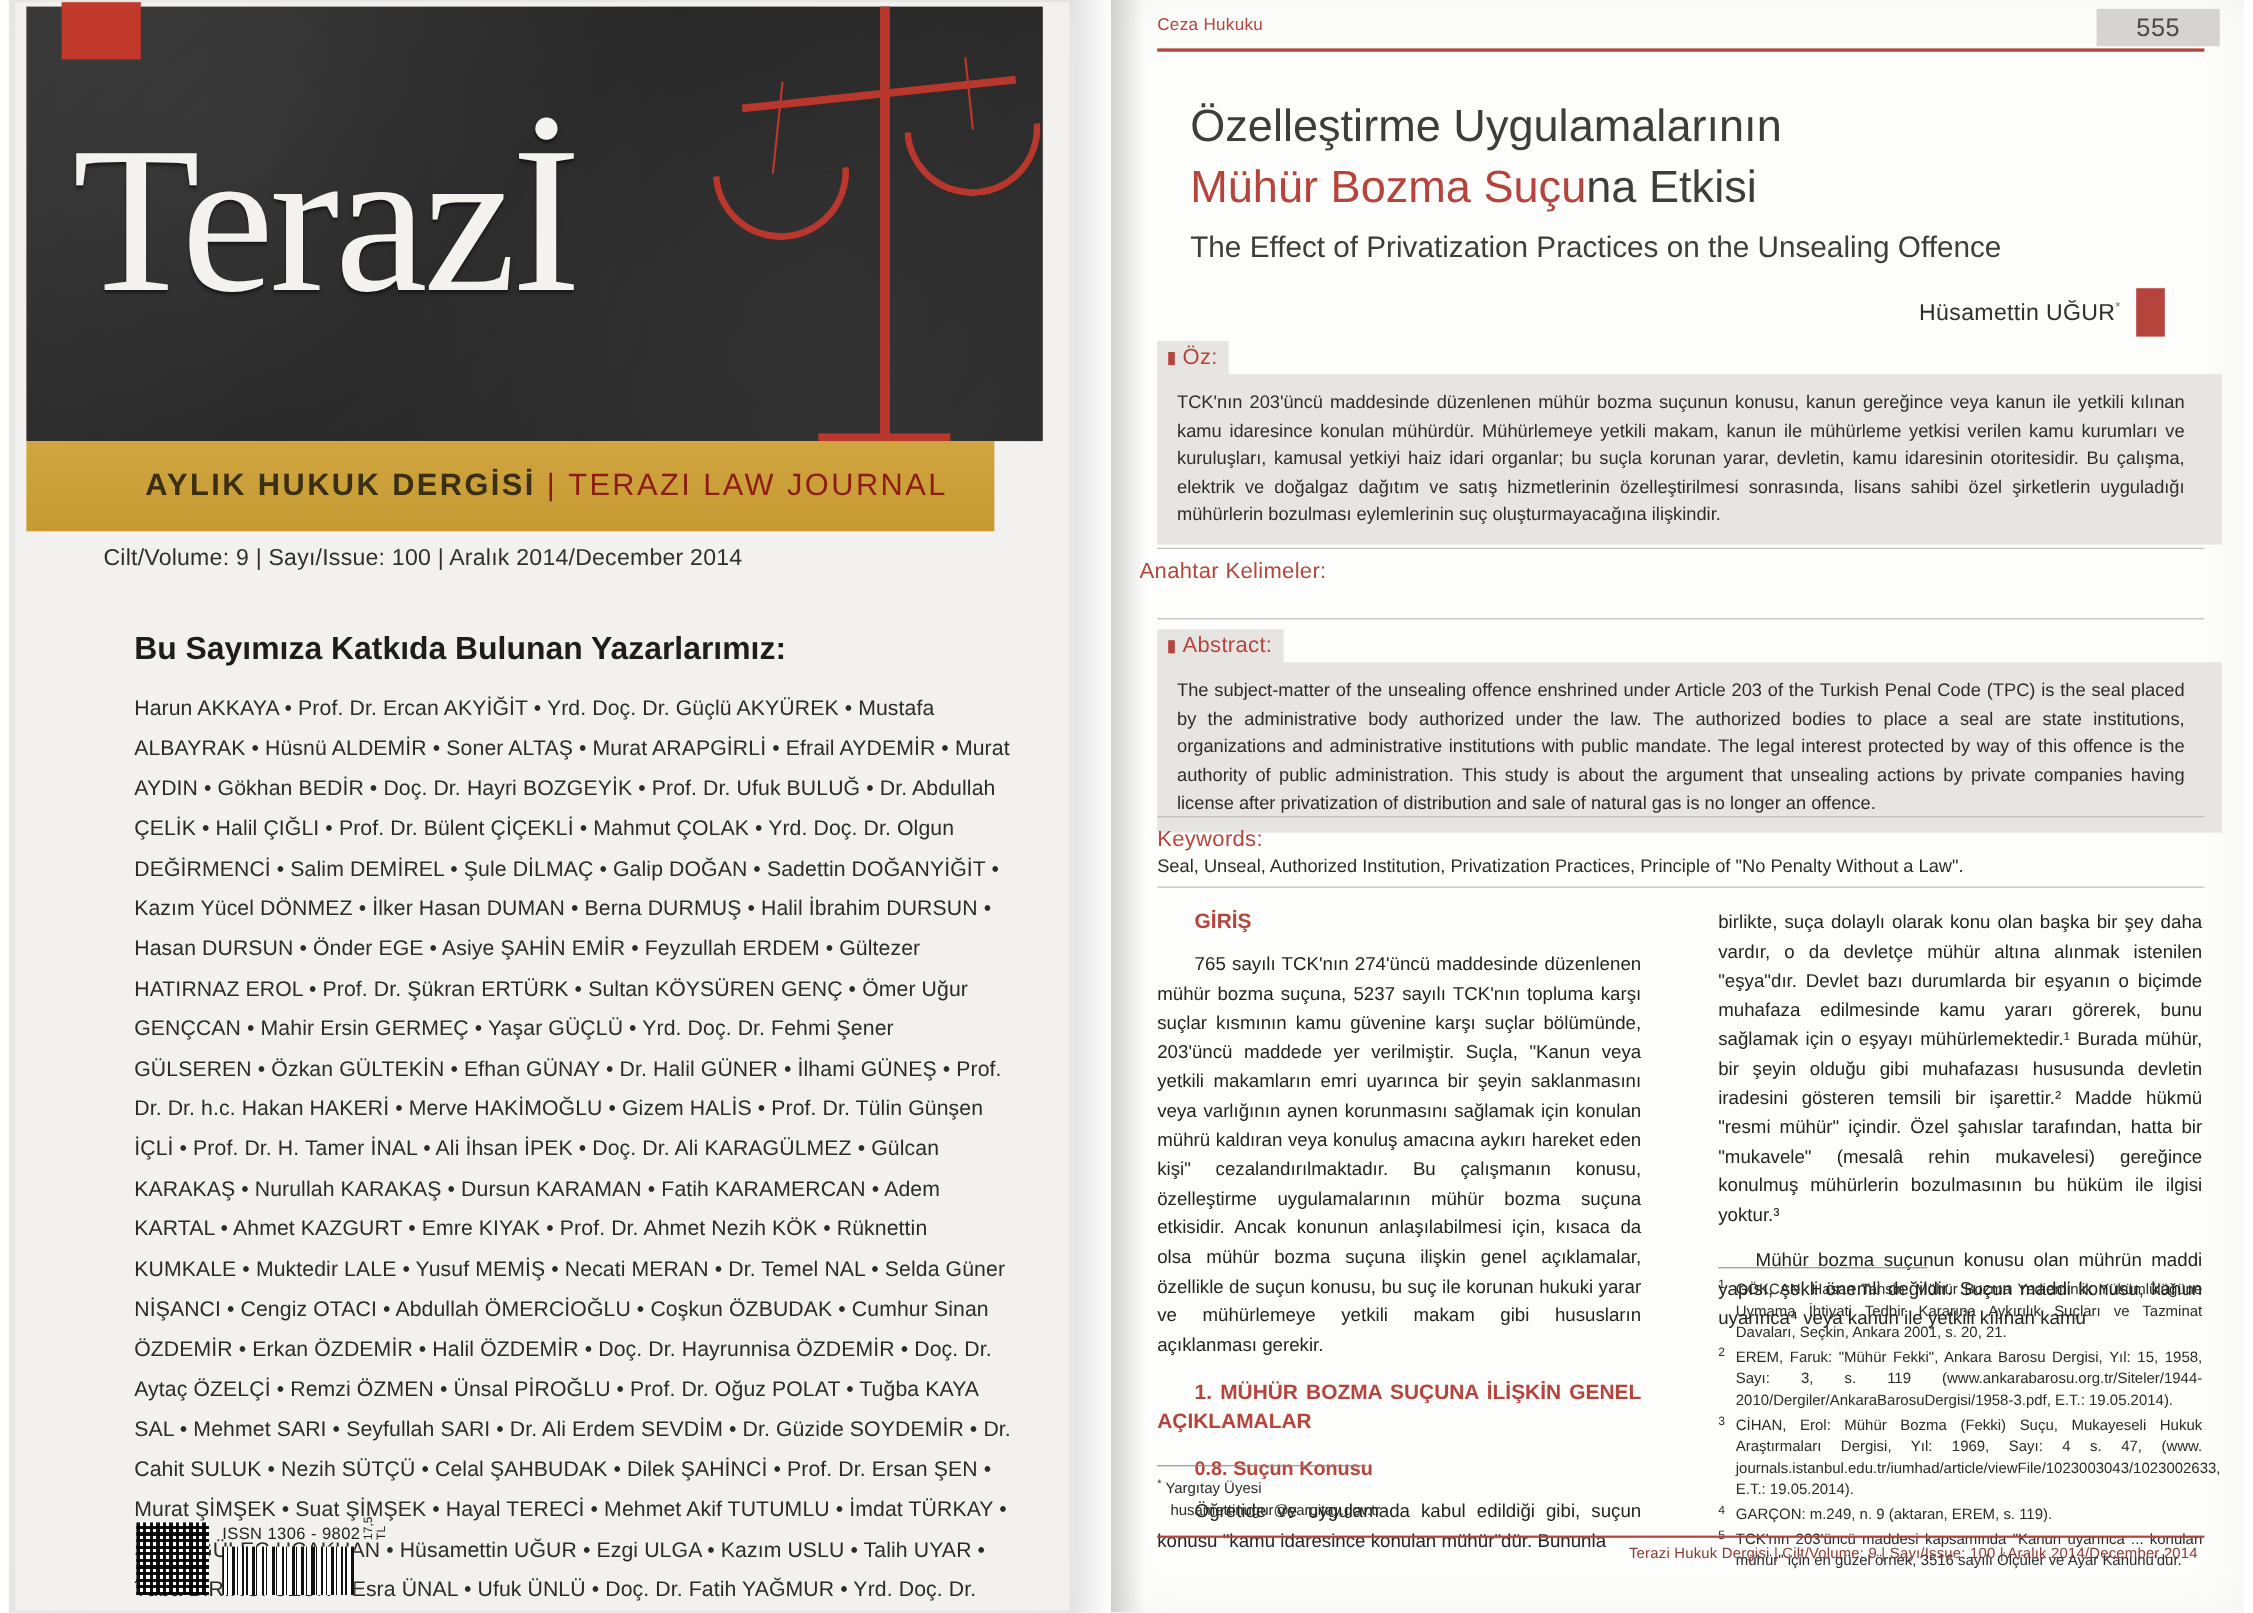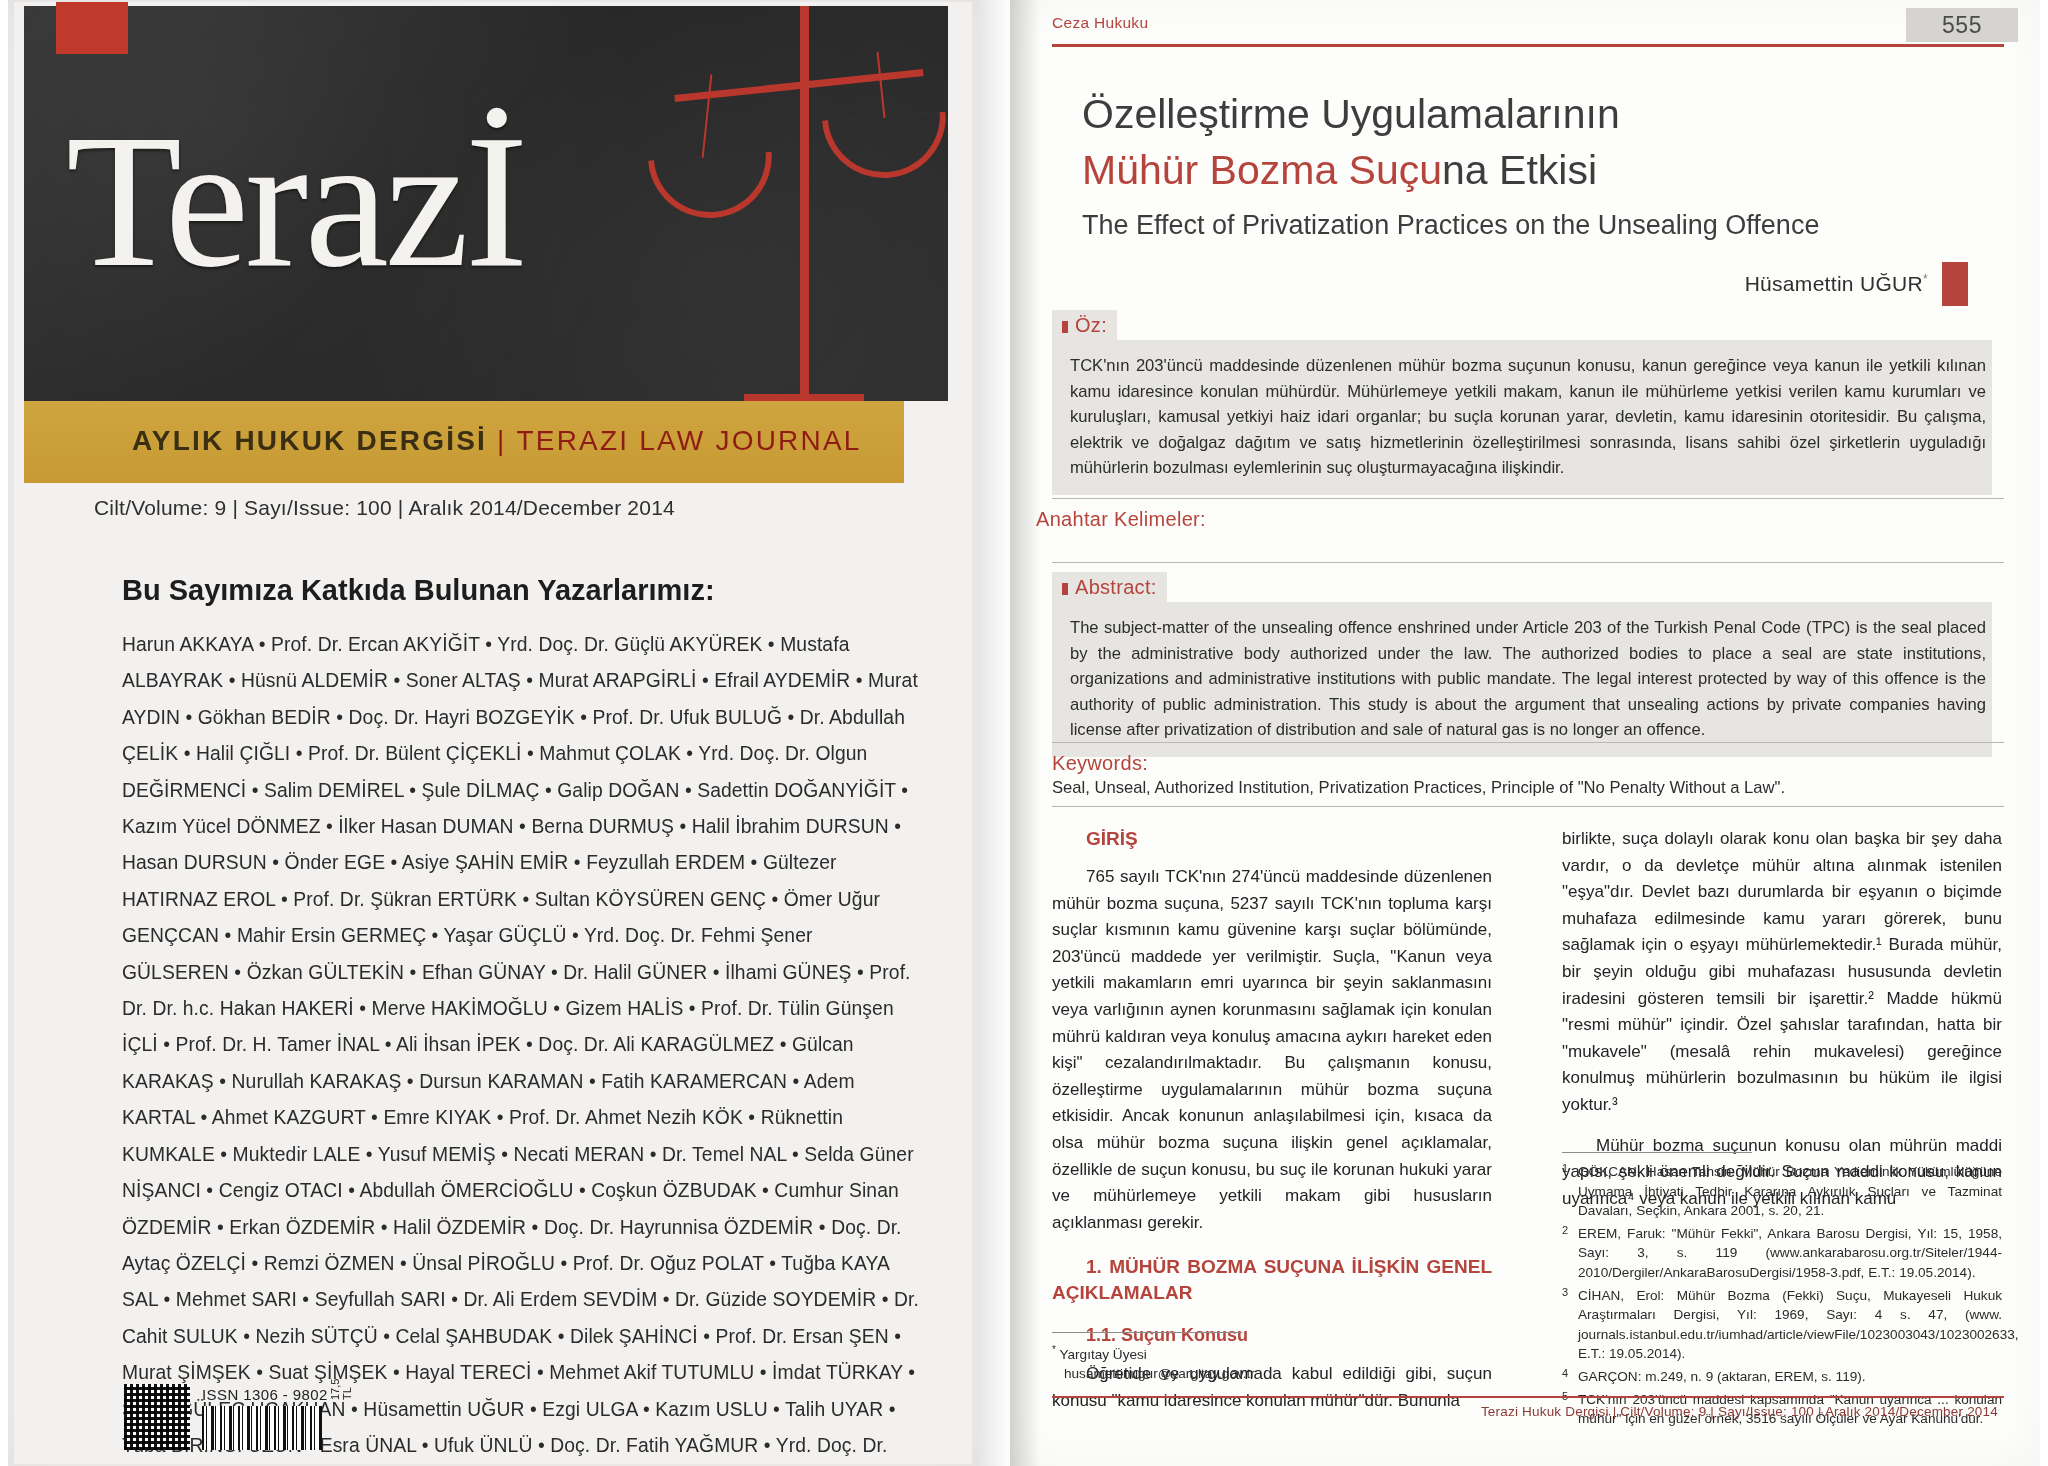--- a/index.html
+++ b/index.html
@@ -334,21 +334,21 @@
     background: #b5443c;
     margin-right: 7px;
     vertical-align: -1px;
   }
   .abs-body {
     position: absolute;
     background: #e7e5e2;
     color: #2c2c2c;
     font-size: 16.6px;
     line-height: 25.5px;
-    padding: 13px 6px 14px 18px;
+    padding: 13px 34px 14px 18px;
     text-align: justify;
   }
   .kw-body {
     position: absolute;
     font-size: 16.6px;
     color: #2c2c2c;
     line-height: 24px;
   }
   .kw-rule {
     position: absolute;
@@ -497,21 +497,21 @@
 
     <div class="kw-rule" style="left:42px; top:742px; width:952px;"></div>
     <div class="box-label" style="left:42px; top:748px; background:transparent; padding-left:0;"><span>Keywords:</span></div>
     <div class="kw-body" style="left:42px; top:776px; width:952px;">Seal, Unseal, Authorized Institution, Privatization Practices, Principle of "No Penalty Without a Law".</div>
     <div class="kw-rule" style="left:42px; top:806px; width:952px;"></div>
 
     <div class="col" style="left:42px; top:826px;">
       <p class="sec-head">GİRİŞ</p>
       <p style="margin-top:12px;">765 sayılı TCK'nın 274'üncü maddesinde düzenlenen mühür bozma suçuna, 5237 sayılı TCK'nın topluma karşı suçlar kısmının kamu güvenine karşı suçlar bölümünde, 203'üncü maddede yer verilmiştir. Suçla, "Kanun veya yetkili makamların emri uyarınca bir şeyin saklanmasını veya varlığının aynen korunmasını sağlamak için konulan mührü kaldıran veya konuluş amacına aykırı hareket eden kişi" cezalandırılmaktadır. Bu çalışmanın konusu, özelleştirme uygulamalarının mühür bozma suçuna etkisidir. Ancak konunun anlaşılabilmesi için, kısaca da olsa mühür bozma suçuna ilişkin genel açıklamalar, özellikle de suçun konusu, bu suç ile korunan hukuki yarar ve mühürlemeye yetkili makam gibi hususların açıklanması gerekir.</p>
       <p class="sec-head" style="margin-top:18px;">1. MÜHÜR BOZMA SUÇUNA İLİŞKİN GENEL AÇIKLAMALAR</p>
-      <p class="sub-head" style="margin-top:16px;">1.1. Suçun Konusu</p>
+      <p class="sub-head" style="margin-top:16px;">0.8. Suçun Konusu</p>
       <p style="margin-top:12px;">Öğretide ve uygulamada kabul edildiği gibi, suçun konusu "kamu idaresince konulan mühür"dür. Bununla</p>
     </div>
 
     <div class="fn-rule" style="left:42px; top:1332px; width:190px;"></div>
     <div class="fn" style="left:42px; top:1340px; width:440px;">
       <span class="sup">*</span>
       <span>Yargıtay Üyesi</span><br>
       <span style="margin-left:12px;">husamettinugur@yargitay.gov.tr</span>
     </div>
 

